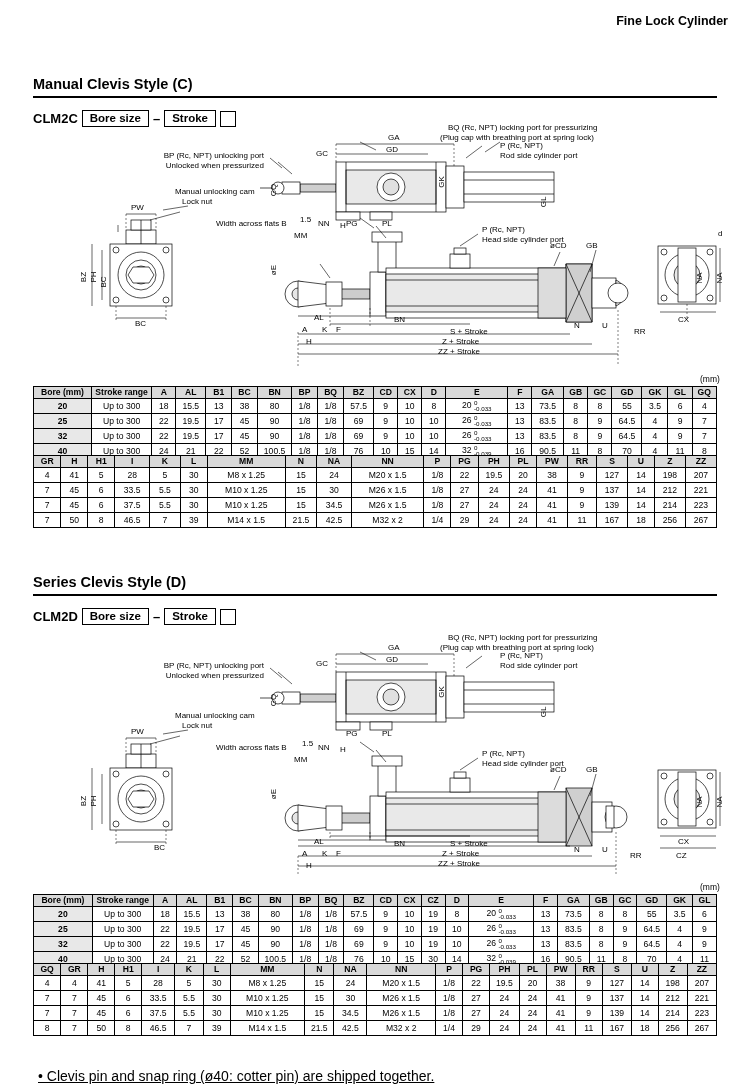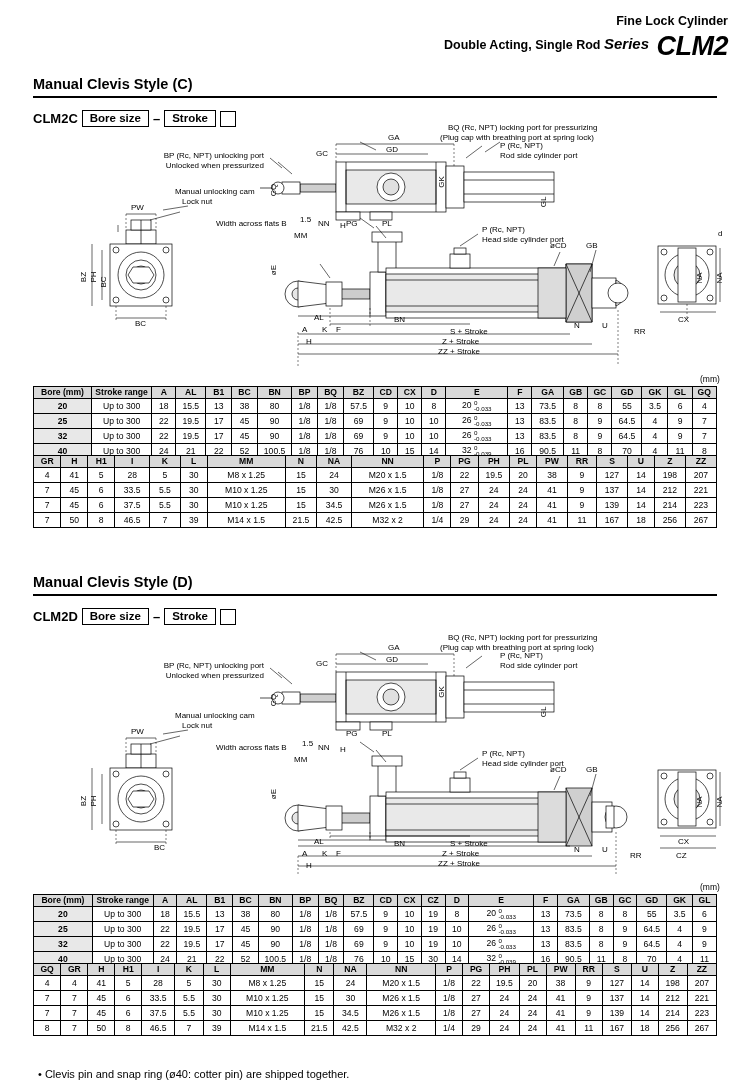--- a/index.html
+++ b/index.html
@@ -129,45 +129,41 @@
   }
   .tbl tbody td {
     height: 12px;
   }
   .unit {
     position: absolute;
     font-size: 8.5px;
   }
   .note {
     position: absolute;
-    font-size: 11px;
+    font-size: 14px;
+    text-decoration: underline;
   }
   .tolstack {
     display: inline-block;
     font-size: 6.2px;
     line-height: 6px;
     vertical-align: middle;
     text-align: left;
     margin-left: 0px;
   }
   
   text { font-family: "Liberation Sans", sans-serif; }
 </style>
 </head>
 <body>
 
 <div class="page">
 
   <div class="hdr">
     <div class="l1">Fine Lock Cylinder</div>
-    <div class="l2">
-      <span>Double Acting, Single Rod</span>
-      <span class="series">Series</span>
-      <span class="model">CLM2</span>
-    </div>
   </div>
 
   <div class="sect-title" style="top:76px;">Manual Clevis Style (C)</div>
   <div class="sect-rule" style="top:96px;"></div>
 
   <div class="modelcode" style="left:33px; top:110px;">
     <span class="code">CLM2C</span>
     <span class="box">Bore size</span>
     <span class="dash">–</span>
     <span class="box">Stroke</span>
@@ -608,21 +604,21 @@
         <td>41</td>
         <td>11</td>
         <td>167</td>
         <td>18</td>
         <td>256</td>
         <td>267</td>
       </tr>
     </tbody>
   </table>
 
-  <div class="sect-title" style="top:574px;">Manual Clevis Style (D)</div>
+  <div class="sect-title" style="top:574px;">Series Clevis Style (D)</div>
   <div class="sect-rule" style="top:594px;"></div>
 
   <div class="modelcode" style="left:33px; top:608px;">
     <span class="code">CLM2D</span>
     <span class="box">Bore size</span>
     <span class="dash">–</span>
     <span class="box">Stroke</span>
     <span class="sq"></span>
   </div>
 

